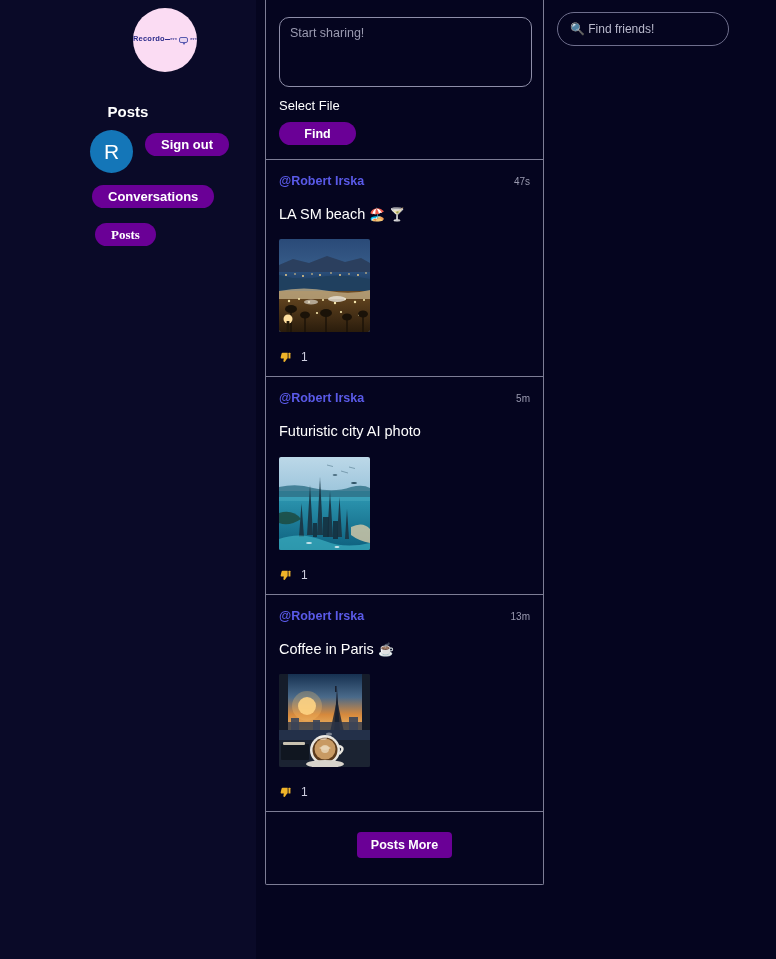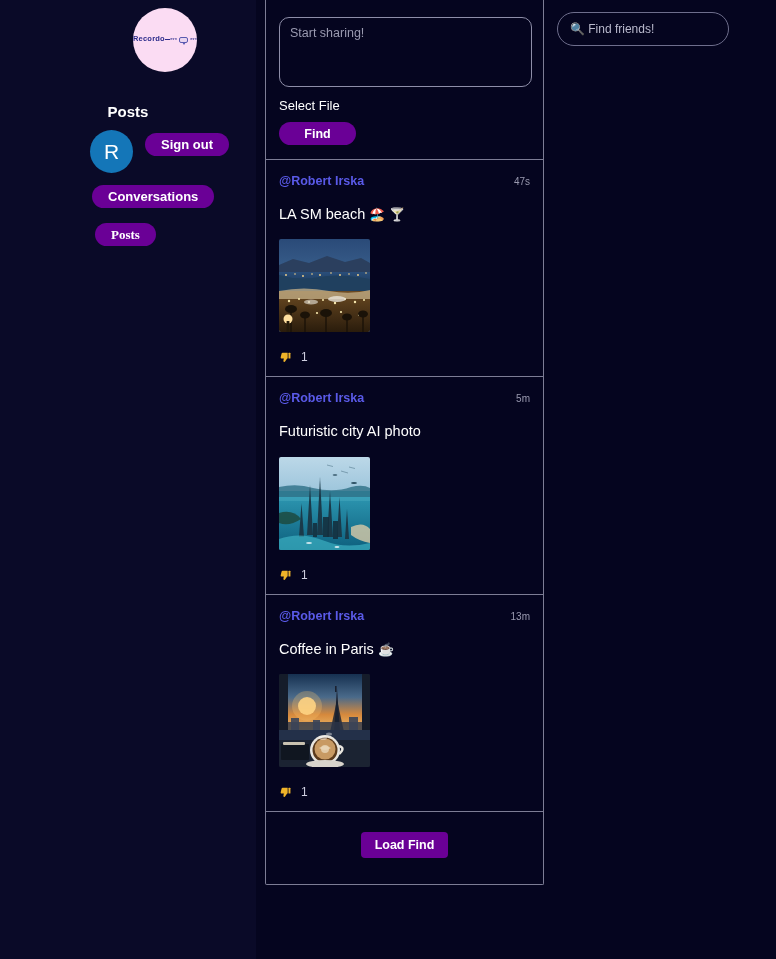--- a/index.html
+++ b/index.html
@@ -505,21 +505,21 @@
           <svg class="thumbdown-svg" width="13" height="13" viewBox="0 0 24 24">
             <path d="M15 3H6.8c-1 0-1.8.6-2 1.5l-1.7 7c-.3 1.2.6 2.5 2 2.5H9l-.9 3.8c-.2 1 .3 2 1.2 2.3.7.2 1.5 0 1.9-.7L15 14h1V3h-1z" fill="#f0b429"></path>
             <rect x="17.5" y="3" width="3.6" height="11" rx="1" fill="#f0b429"></rect>
           </svg>
         </span>
         <span class="reaction-count">1</span>
       </div>
     </div>
 
     <div class="load-more-wrap">
-      <button class="load-more">Load Find</button>
+      <button class="load-more">Posts More</button>
     </div>
   </div>
 
   <div class="right-panel">
     <input class="find-friends" type="text" placeholder="🔍 Find friends!" style="">
   </div>
 
 </div>
 
 </body></html>

